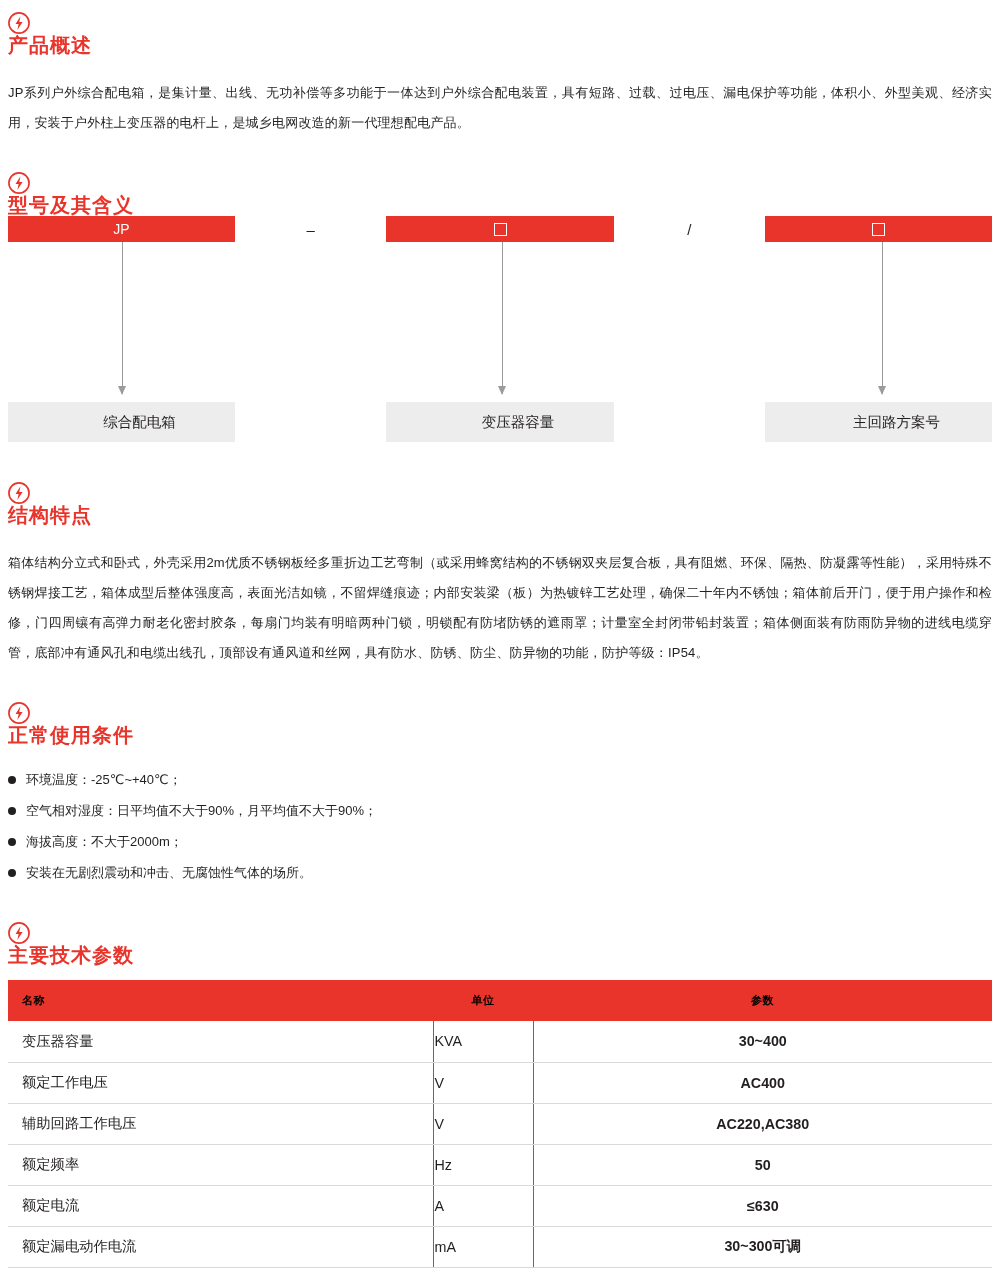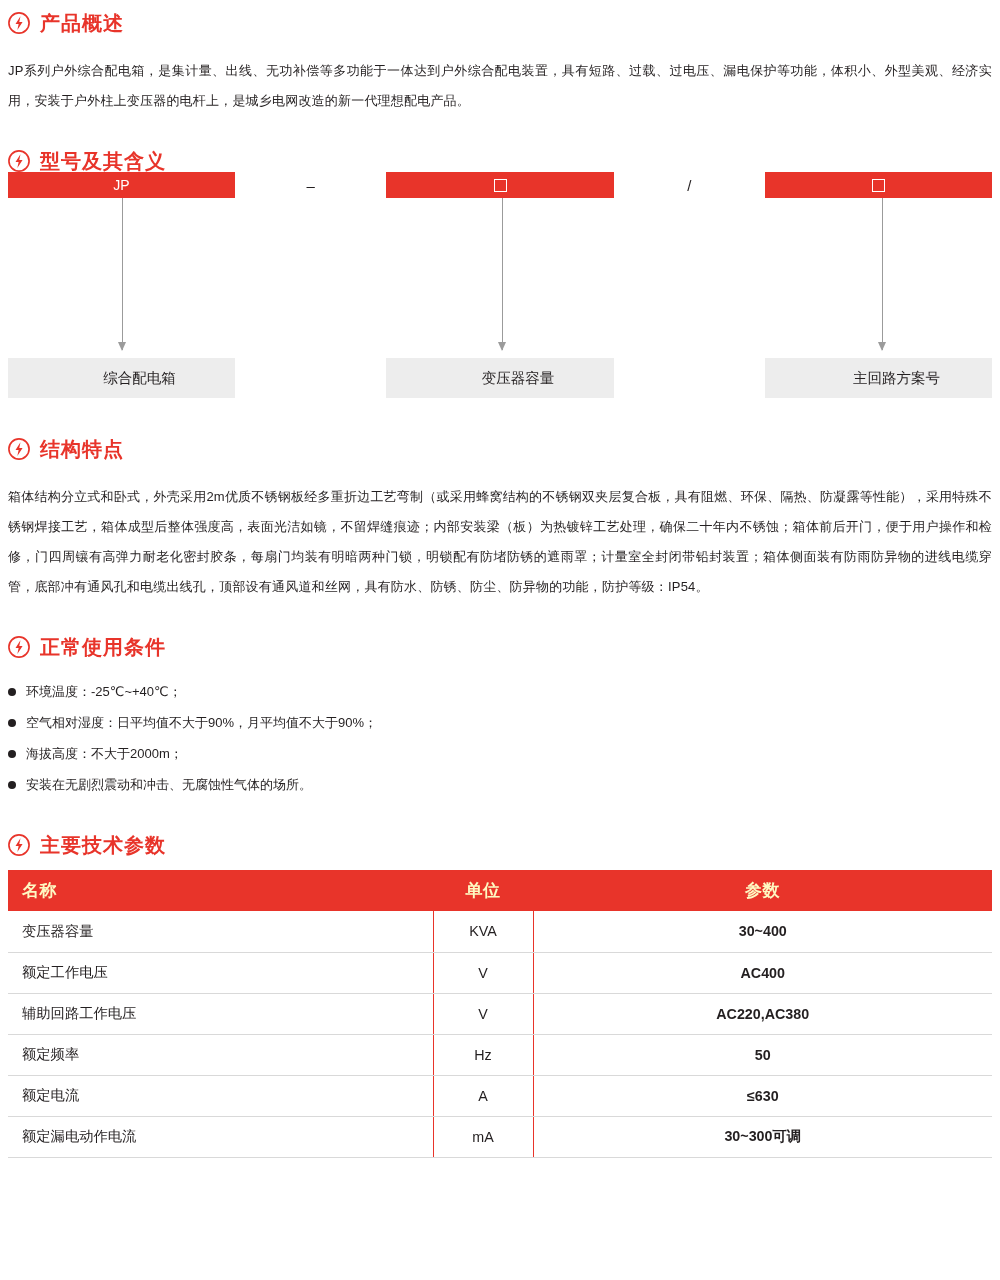--- a/index.html
+++ b/index.html
@@ -17,24 +17,25 @@
   }
   .page {
     width: 1000px;
     padding: 0 8px 0 8px;
     position: relative;
   }
 
   
   .section-head {
     display: flex;
-    align-items: center;
-    gap: 10px;
+    align-items: flex-start;
+    gap: 0;
     margin: 0;
     padding: 0;
+    flex-direction: column;
   }
   .bolt-icon {
     width: 22px;
     height: 22px;
     flex: 0 0 22px;
     display: block;
   }
   .section-title {
     font-size: 20px;
     font-weight: bold;
@@ -157,39 +158,38 @@
     width: 100%;
     border-collapse: collapse;
     table-layout: fixed;
     margin-top: 14px;
   }
   table.spec col.c1 { width: 425px; }
   table.spec col.c2 { width: 100px; }
   table.spec col.c3 { width: auto; }
   table.spec th {
     background: #e8342a;
-    color: #fef9c3;
-    font-size: 17px;
+    color: #000000;
+    font-size: 11px;
     font-weight: bold;
     height: 41px;
     border: none;
     letter-spacing: 0.5px;
   }
   table.spec th.th-name { text-align: left; padding-left: 14px; }
   table.spec th.th-unit,
   table.spec th.th-param { text-align: center; }
   table.spec td {
     height: 41px;
     font-size: 14.3px;
     color: #231f20;
     border-bottom: 1px solid #d9d9d9;
   }
   table.spec td.name { text-align: left; padding-left: 14px; }
   table.spec td.unit {
-    text-align: center;
     border-left: 1px solid #e8342a;
     border-right: 1px solid #e8342a;
   }
   table.spec td.param { text-align: center; font-weight: bold; }
 
   .sp-34 { height: 34px; }
   .sp-26 { height: 26px; }
   .sp-22 { height: 22px; }
   .sp-18 { height: 18px; }
   .sp-12 { height: 12px; }

